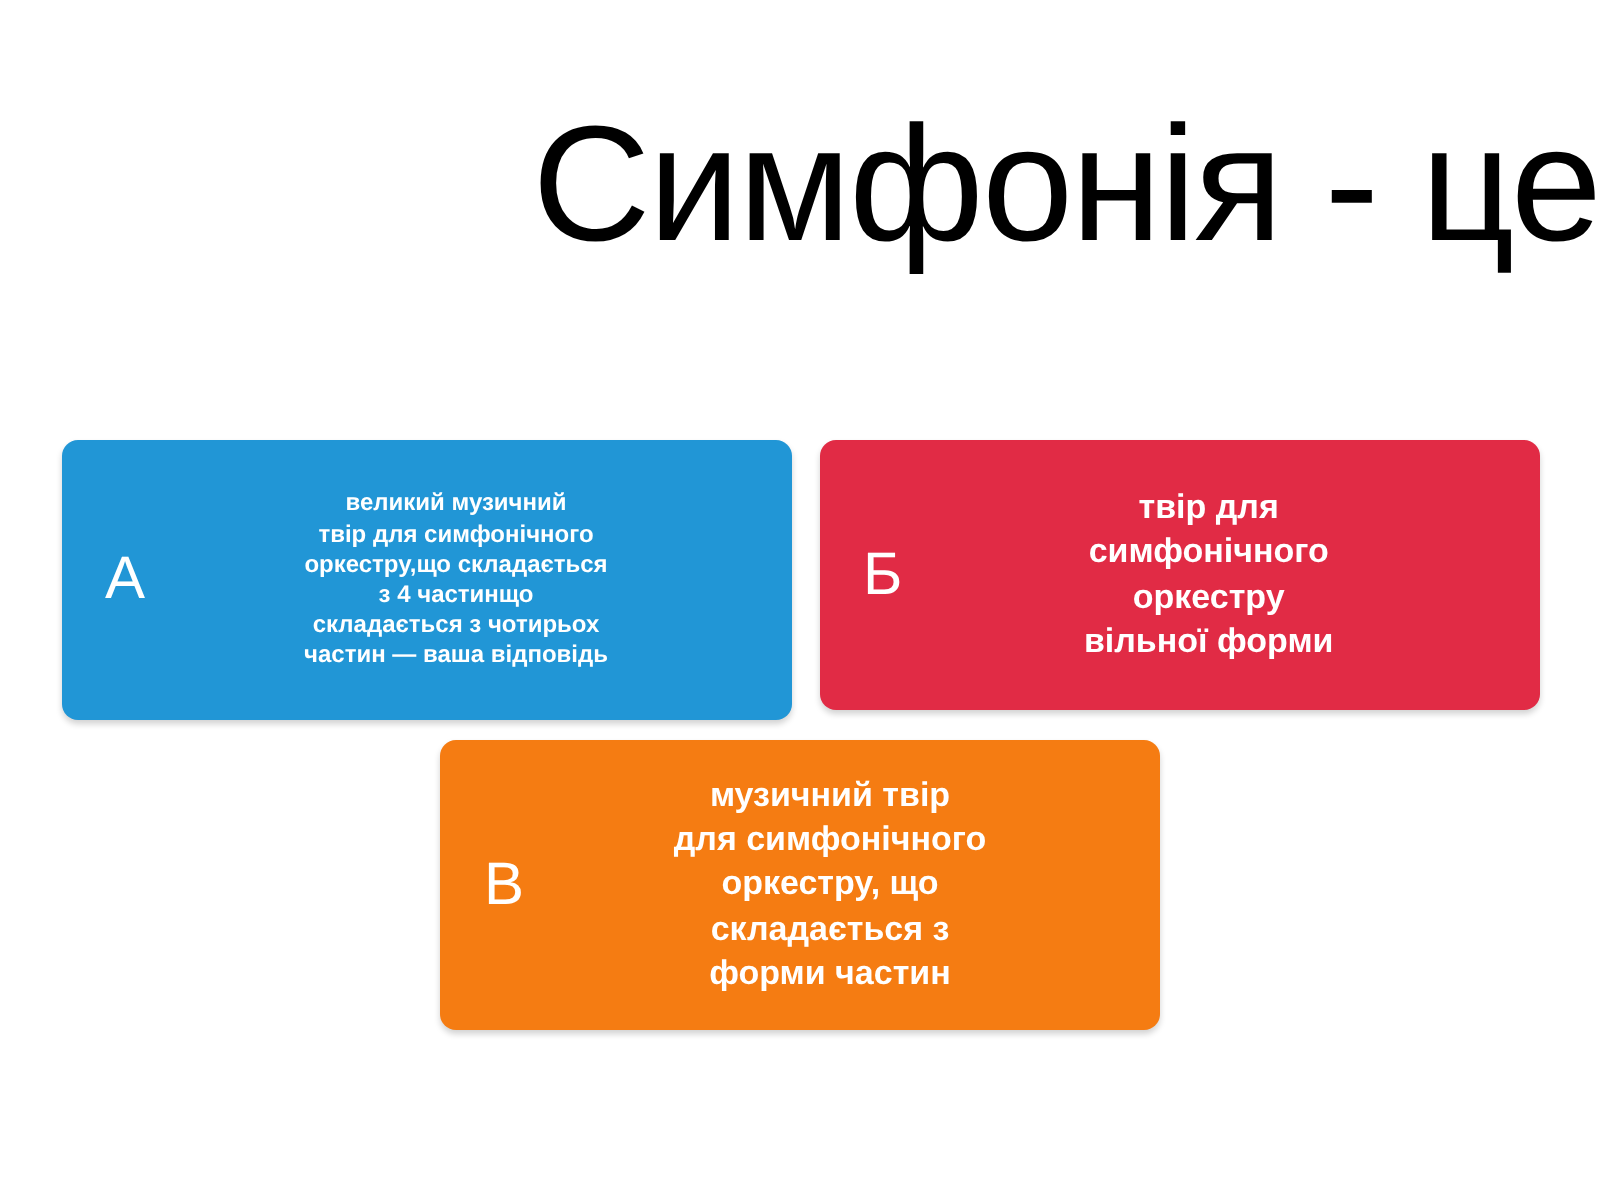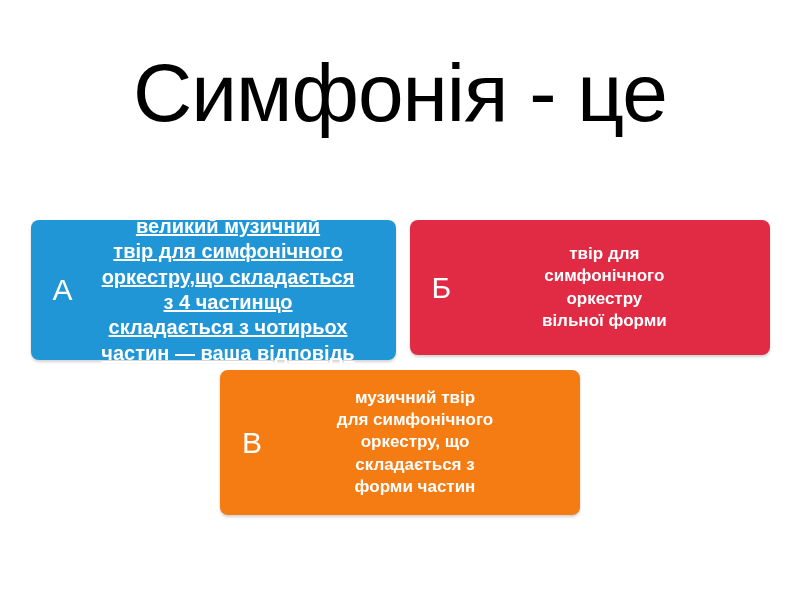--- a/index.html
+++ b/index.html
@@ -17,21 +17,21 @@
     position: relative;
     width: 800px;
     height: 600px;
     box-sizing: border-box;
   }
   .question-title {
     position: absolute;
     left: 0;
     top: 52px;
     width: 800px;
-    text-align: center;
+    text-align: right;
     font-size: 82px;
     line-height: 1.0;
     font-weight: 400;
     color: #000000;
     letter-spacing: -1px;
     white-space: nowrap;
   }
   .answers {
     position: absolute;
     left: 30px;
@@ -85,21 +85,21 @@
   .answer-b {
     width: 360px;
     height: 135px;
     background: #e12b45;
   }
   .answer-c {
     width: 360px;
     height: 145px;
     background: #f57c12;
   }
-  .answer-a .atext { font-size: 20px; line-height: 1.27; text-decoration: underline; }
+  .answer-a .atext { font-size: 12px; line-height: 1.27; }
   .answer-b .atext { font-size: 17px; line-height: 1.3; }
   .answer-c .atext { font-size: 17px; line-height: 1.3; }
 </style>
 </head>
 <body>
 
 <div class="quiz-root">
 
   <div class="question-title">Симфонія - це</div>
 

